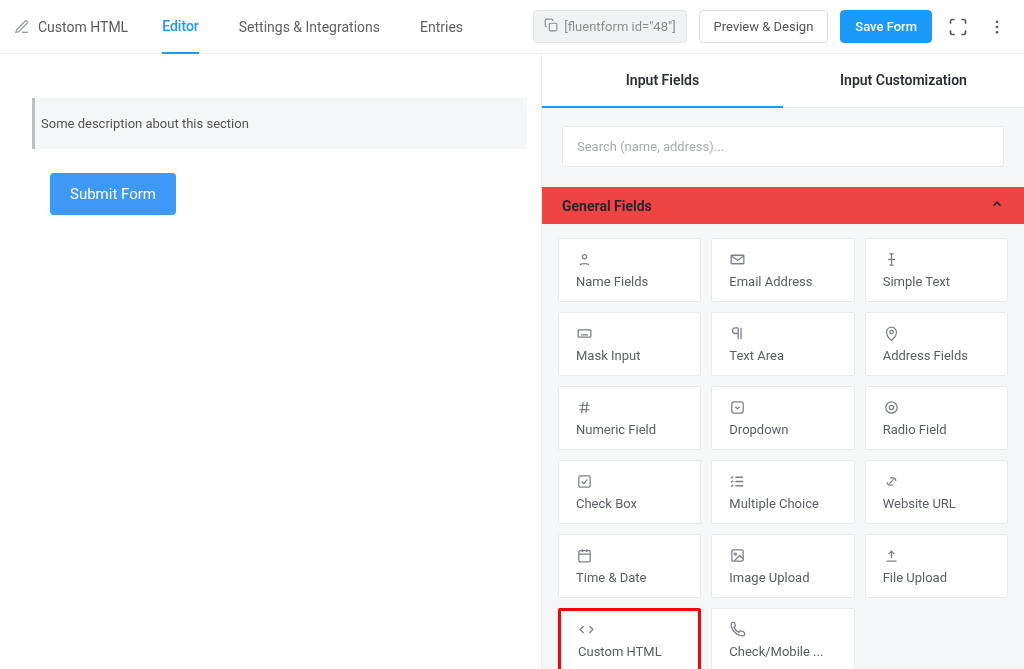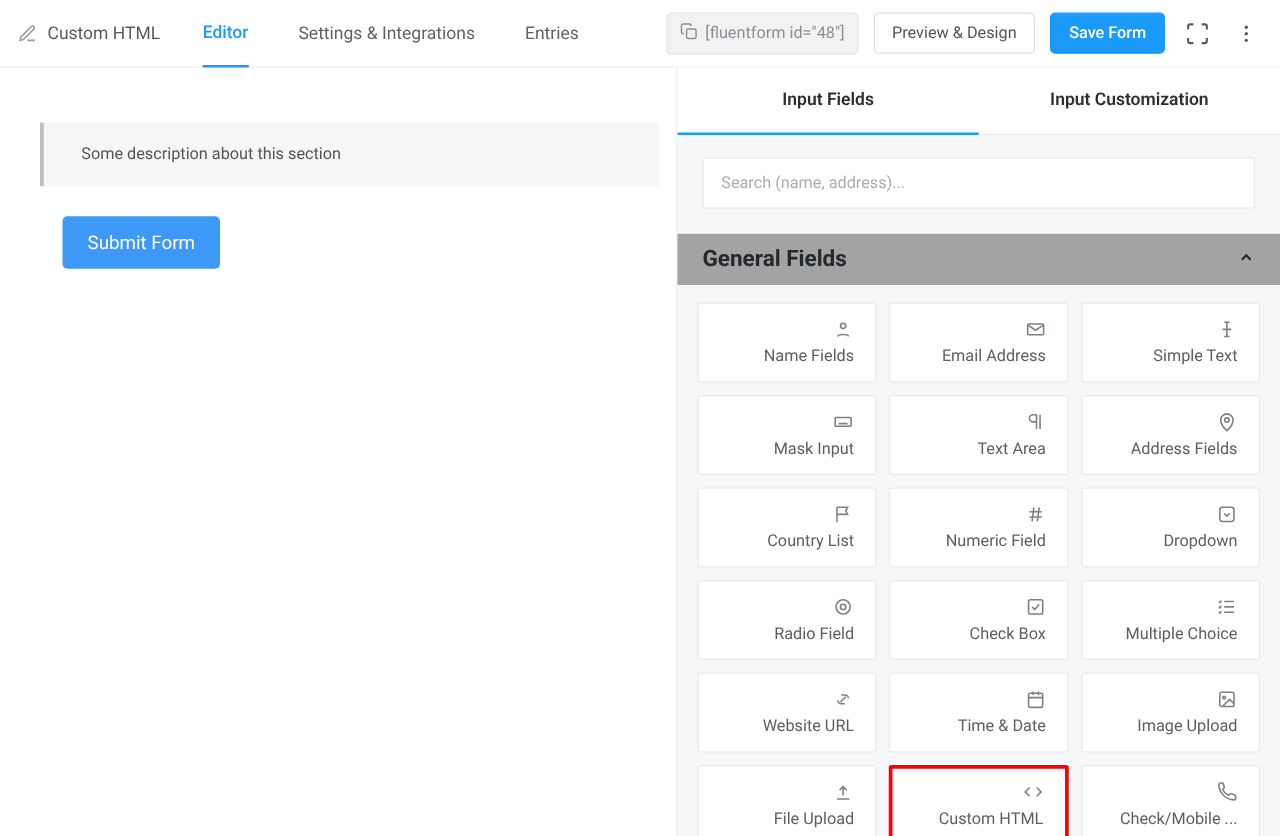--- a/index.html
+++ b/index.html
@@ -13,33 +13,33 @@
   .tab { font-size:14px; color:#616161; padding: 18px 0; cursor:pointer; white-space:nowrap; }
   .tab.active { color:#1a9afb; border-bottom: 2.5px solid #1a9afb; font-weight:500; }
   .topbar-right { margin-left:auto; display:flex; align-items:center; gap:12px; }
   .shortcode-chip { display:flex; align-items:center; gap:6px; background:#f1f2f3; border:1px solid #e4e6e8; color:#8a8f94; padding:7px 10px; border-radius:4px; font-size:13px; }
   .btn { border:1px solid #dcdfe3; background:#fff; color:#555; padding:8px 14px; border-radius:4px; font-size:13px; cursor:pointer; white-space:nowrap; }
   .btn.primary { background:#1a9afb; border-color:#1a9afb; color:#fff; font-weight:500; }
   .icon-btn { display:flex; align-items:center; justify-content:center; color:#575b60; cursor:pointer; padding:4px; }
 
   .workspace { display:flex; height: calc(669px - 54px); }
   .canvas { flex:1; padding: 44px 14px 14px 32px; }
-  .section-card { background:#f5f6f7; border-left:3px solid #bdbfc1; padding:18px 30px; max-width:560px; font-size:13px; color:#555; }
+  .section-card { background:#f5f6f7; border-left:3px solid #bdbfc1; padding:18px 6px; max-width:560px; font-size:13px; color:#555; }
   .submit-btn { margin-top:24px; margin-left:18px; background:#3d99f5; color:#fff; border:none; padding:12px 20px; border-radius:4px; font-size:15px; cursor:pointer; }
 
   .sidebar { width:483px; border-left:1px solid #eee; background:#fff; display:flex; flex-direction:column;}
   .side-tabs { display:flex; }
   .side-tab { flex:1; text-align:center; padding:18px 6px; font-size:14px; font-weight:600; color:#2b2f33; border-bottom:1px solid #e8eaed; cursor:pointer; }
   .side-tab.active { border-bottom:2.5px solid #1a9afb; }
   .search-wrap { padding:18px 20px 20px 20px; background:#f6f7f8;}
   .search-input { width:100%; border:1px solid #e8eaed; background:#fff; padding:12px 14px; font-size:13px; color:#555; border-radius:2px; }
   .search-input::placeholder{color:#a9adb1;}
-  .group-head { display:flex; align-items:center; justify-content:space-between; padding:10px 20px 10px 20px; font-weight:700; font-size:18px; color:#24292f; background:#a3a3a3;}
+  .group-head { display:flex; align-items:center; justify-content:space-between; padding:10px 20px 10px 20px; font-weight:700; font-size:14px; color:#24292f; background:#ef4444;}
   .fields-grid { display:grid; grid-template-columns: repeat(3, 1fr); gap:10px; padding: 14px 16px 16px 16px; background:#f6f7f8; }
-  .ftile { background:#fff; border:1px solid #e8eaed; border-radius:2px; height:64px; display:flex; flex-direction:column; align-items:flex-end; justify-content:center; gap:6px; cursor:pointer; font-size:13px; color:#5b6066; text-align:center; padding:0 17px; overflow:hidden; white-space:nowrap; }
+  .ftile { background:#fff; border:1px solid #e8eaed; border-radius:2px; height:64px; display:flex; flex-direction:column; align-items:flex-start; justify-content:center; gap:6px; cursor:pointer; font-size:13px; color:#5b6066; text-align:center; padding:0 17px; overflow:hidden; white-space:nowrap; }
   .ftile.highlight { border:3px solid #ff0000; }
   .ftile .ico { color:#7c8187; display:flex; }
   .ftile .lbl { text-overflow:ellipsis; overflow:hidden; max-width:100%; }
 </style>
 </head>
 <body>
 
 <div class="topbar">
   <div class="topbar-left">
     <span class="pencil-ico">
@@ -154,28 +154,20 @@
           <span class="ico">
             <svg width="17" height="17" viewBox="0 0 24 24" fill="none" stroke="currentColor" stroke-width="1.8">
               <use href="#i-pin"></use>
             </svg>
           </span>
           <span class="lbl">Address Fields</span>
         </div>
         <div class="ftile">
           <span class="ico">
             <svg width="17" height="17" viewBox="0 0 24 24" fill="none" stroke="currentColor" stroke-width="1.8">
-              <use href="#i-flag"></use>
-            </svg>
-          </span>
-          <span class="lbl">Country List</span>
-        </div>
-        <div class="ftile">
-          <span class="ico">
-            <svg width="17" height="17" viewBox="0 0 24 24" fill="none" stroke="currentColor" stroke-width="1.8">
               <use href="#i-hash"></use>
             </svg>
           </span>
           <span class="lbl">Numeric Field</span>
         </div>
         <div class="ftile">
           <span class="ico">
             <svg width="17" height="17" viewBox="0 0 24 24" fill="none" stroke="currentColor" stroke-width="1.8">
               <use href="#i-chevboxdown"></use>
             </svg>

